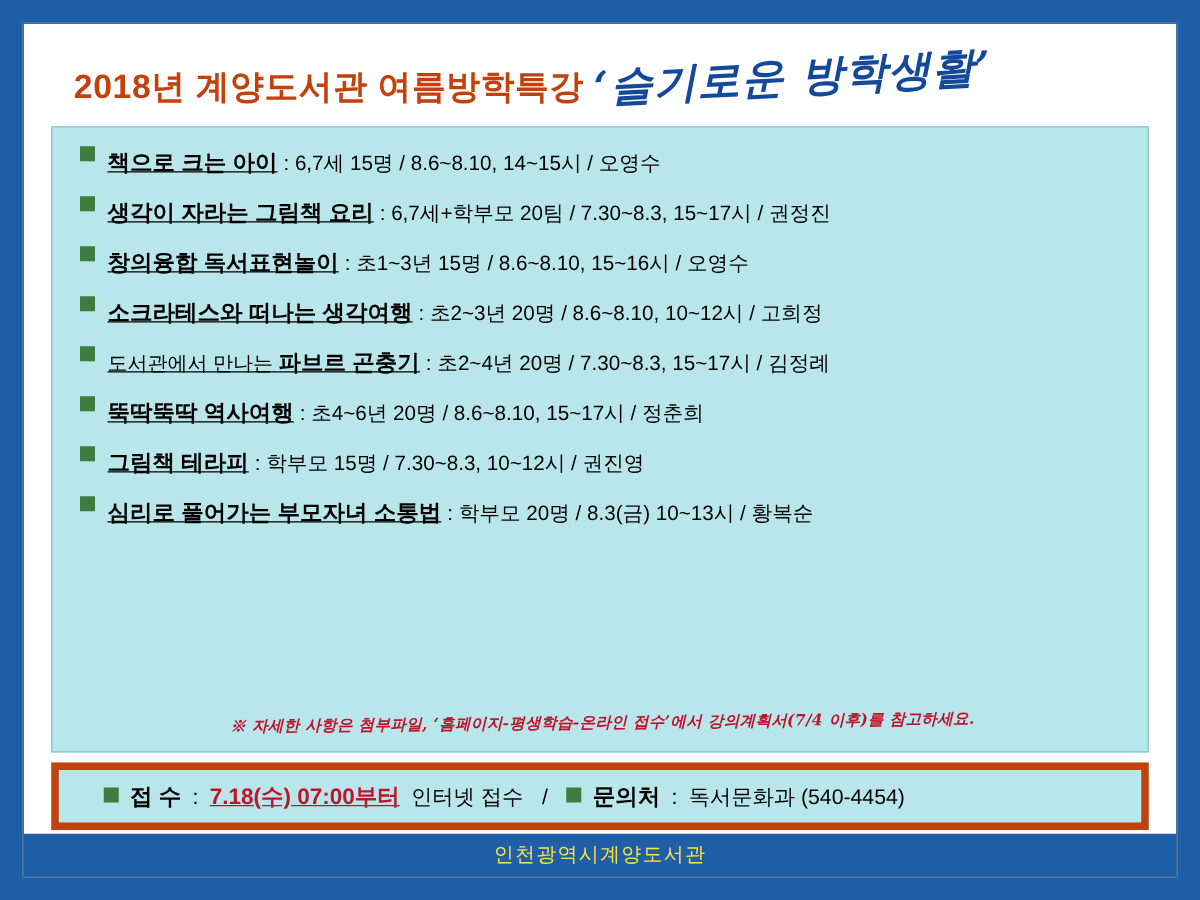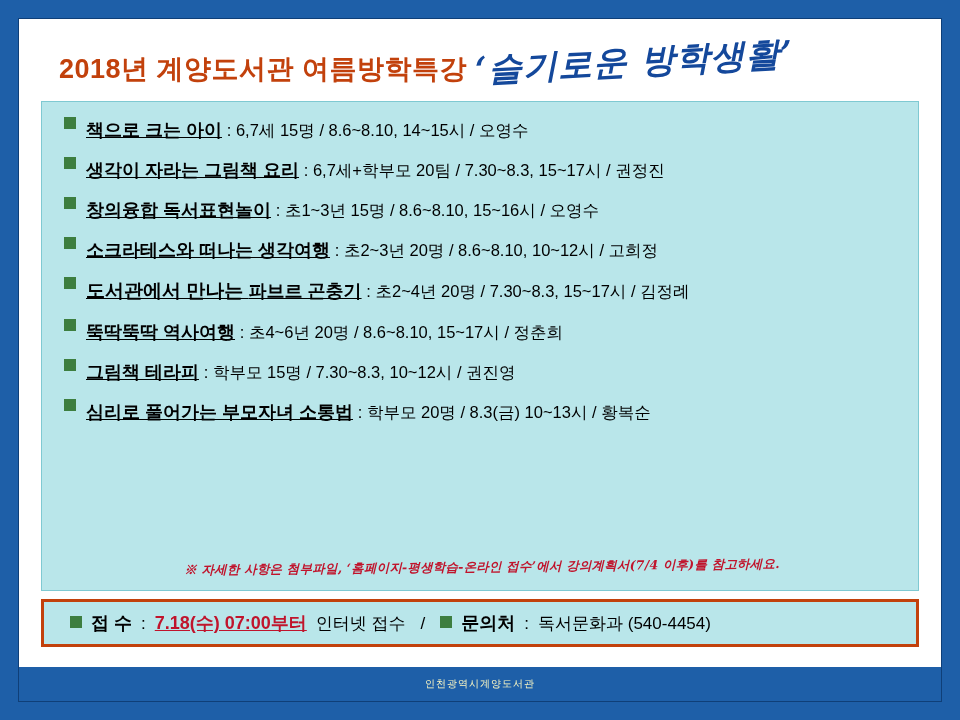--- a/index.html
+++ b/index.html
@@ -81,41 +81,41 @@
   .course-text {
     font-size: 17px;
     color: #000000;
   }
   .course-name {
     font-weight: bold;
     text-decoration: underline;
     font-size: 18px;
   }
   .course-name .small {
-    font-size: 19px;
-    font-weight: bold;
+    font-size: 16px;
+    font-weight: normal;
   }
   .course-detail { font-size: 16.5px; }
   .note {
     text-align: center;
     color: #c0142c;
     font-size: 12.5px;
     font-weight: bold;
     font-family: "DejaVu Serif", "Liberation Serif", serif;
     font-style: italic;
     padding: 2px 0 6px 0;
     letter-spacing: 0.2px;
     transform: rotate(-0.6deg);
   }
   
   .register-panel {
     margin: 8px 22px 0 22px;
     background: #b9e6ea;
-    border: 3px solid #c2410c;
-    padding: 9px 14px 9px 26px;
+    border: 6px solid #c2410c;
+    padding: 9px 14px 9px 36px;
     display: flex;
     align-items: baseline;
     gap: 9px;
     white-space: nowrap;
     flex: 0 0 auto;
   }
   .register-panel .label {
     font-size: 18px;
     font-weight: bold;
     color: #000;
@@ -124,28 +124,28 @@
     font-size: 18px;
     font-weight: bold;
     color: #c0142c;
     text-decoration: underline;
   }
   .register-panel .plain { font-size: 17px; color: #000; }
   .register-panel .sep { font-size: 17px; color: #000; padding: 0 6px; }
   
   .bottom-bar {
     flex: 0 0 auto;
-    margin-top: 20px;
+    margin-top: 3px;
     height: 34px;
     background: #1e5fa8;
-    color: #fef9c3;
+    color: #fde047;
     display: flex;
     align-items: center;
     justify-content: center;
-    font-size: 10px;
+    font-size: 16px;
     letter-spacing: 1px;
   }
 </style>
 </head>
 <body>
 
 <div id="poster">
   <div id="poster-inner">
 
     <div class="title-area">

